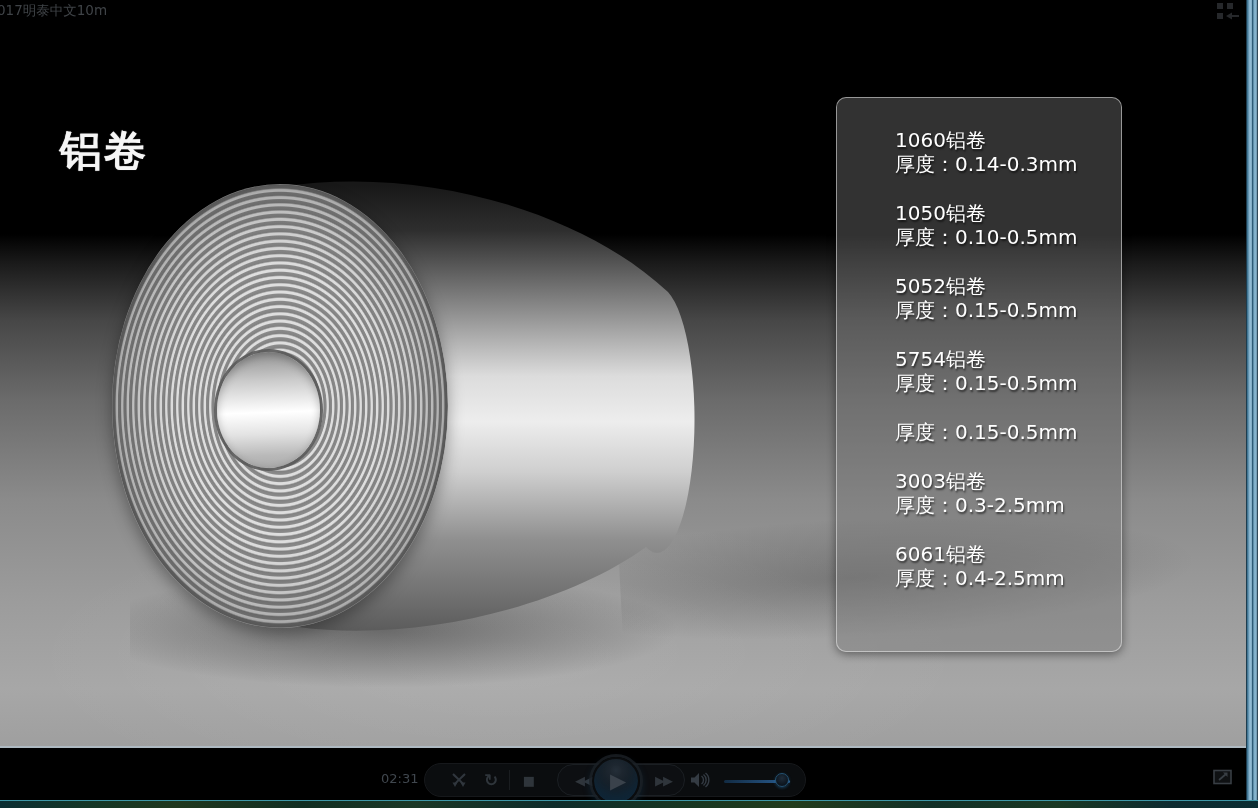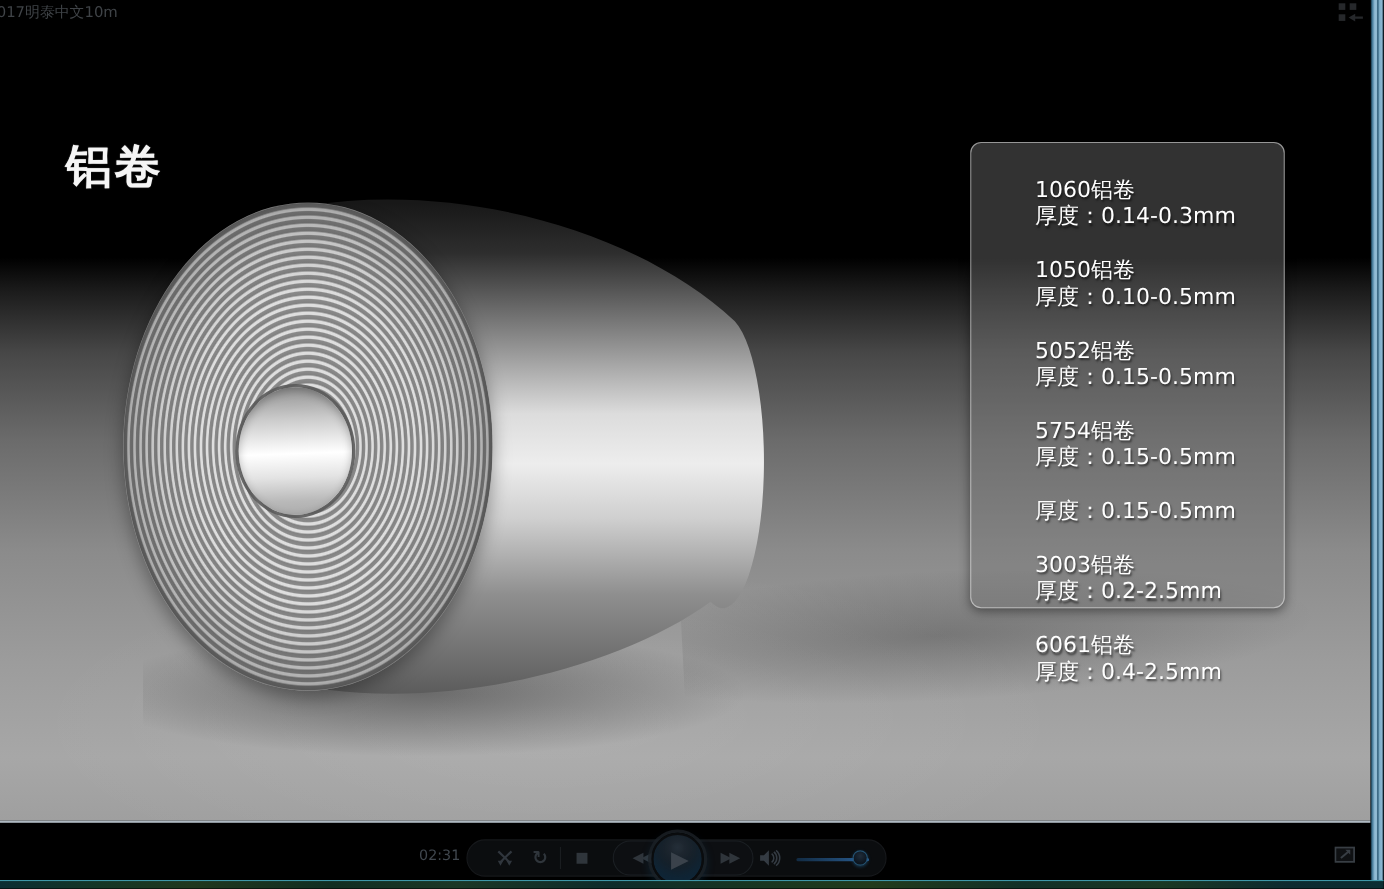--- a/index.html
+++ b/index.html
@@ -29,23 +29,23 @@
   .coil-face{position:absolute;left:112px;top:159px;width:336px;height:444px;border-radius:50%;
     background:
       radial-gradient(ellipse closest-side at 50% 50%, rgba(0,0,0,0) 0 62%, rgba(0,0,0,0.08) 80%, rgba(0,0,0,0.22) 97%, rgba(0,0,0,0.4) 100%),
       repeating-radial-gradient(ellipse closest-side at 50% 50%, #828282 0px, #8a8a8a 2.2px, #dedede 3px, #dedede 4.4px, #828282 5.5px);
     box-shadow:0 6px 16px rgba(0,0,0,0.35);}
   .coil-hole{position:absolute;left:217px;top:327px;width:103px;height:116px;border-radius:50%;
     background:linear-gradient(178deg,#8f8f8f 0%,#cacaca 25%,#ffffff 52%,#e3e3e3 70%,#b9b9b9 88%,#aaaaaa 100%);
     box-shadow:0 0 0 3px rgba(90,90,90,0.9), inset 0 3px 8px rgba(0,0,0,0.25);}
 
   
-  .spec-panel{position:absolute;left:882px;top:72px;width:286px;height:424px;border-radius:10px;
+  .spec-panel{position:absolute;left:836px;top:72px;width:286px;height:555px;border-radius:10px;
     background:rgba(118,118,118,0.42);border:1px solid rgba(235,235,235,0.55);
-    box-shadow:0 2px 10px rgba(0,0,0,0.45);padding:30px 10px 0 58px;margin-top:32px;}
+    box-shadow:0 2px 10px rgba(0,0,0,0.45);padding:30px 10px 0 58px;}
   .spec-item{margin-bottom:25px;color:#fff;}
   .spec-item div{font-size:20px;line-height:24px;text-shadow:1px 2px 2px rgba(0,0,0,0.6);}
 
   
   .controlbar{position:absolute;left:0;top:750px;width:1116px;height:50px;background:#000;}
   .time{position:absolute;left:381px;top:21px;font-size:13px;color:#40474e;}
   .pill{position:absolute;left:424px;top:13px;width:382px;height:34px;border-radius:17px;
     background:#0b0d0f;border:1px solid #16181b;}
   .ctl{position:absolute;top:0;height:32px;display:flex;align-items:center;justify-content:center;
     color:#2f353b;cursor:pointer;}
@@ -128,21 +128,21 @@
       </div>
       <div class="spec-item">
         <div>5754铝卷</div>
         <div>厚度：0.15-0.5mm</div>
       </div>
       <div class="spec-item">
         <div>厚度：0.15-0.5mm</div>
       </div>
       <div class="spec-item">
         <div>3003铝卷</div>
-        <div>厚度：0.2-2.5mm</div>
+        <div>厚度：0.3-2.5mm</div>
       </div>
       <div class="spec-item">
         <div>6061铝卷</div>
         <div>厚度：0.4-2.5mm</div>
       </div>
     </div>
   </div>
 
   <div class="controlbar">
     <span class="time">02:31</span>

